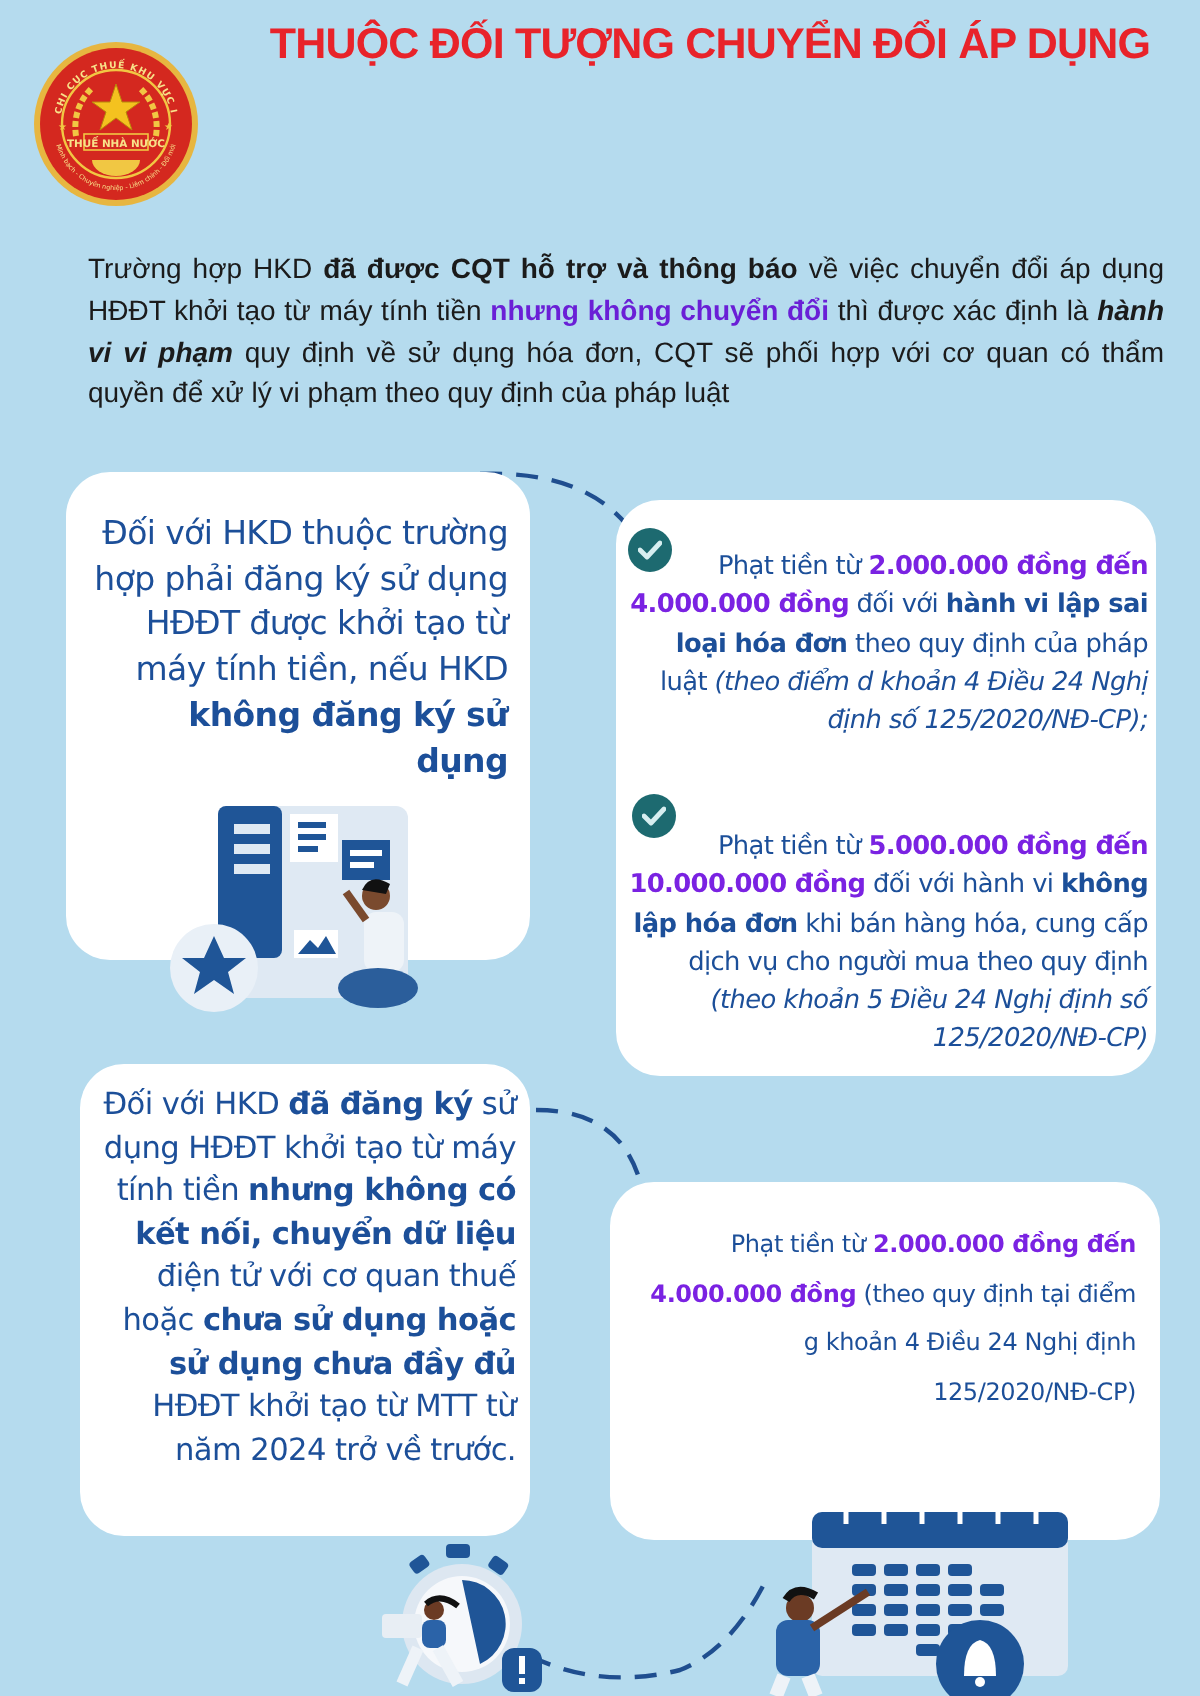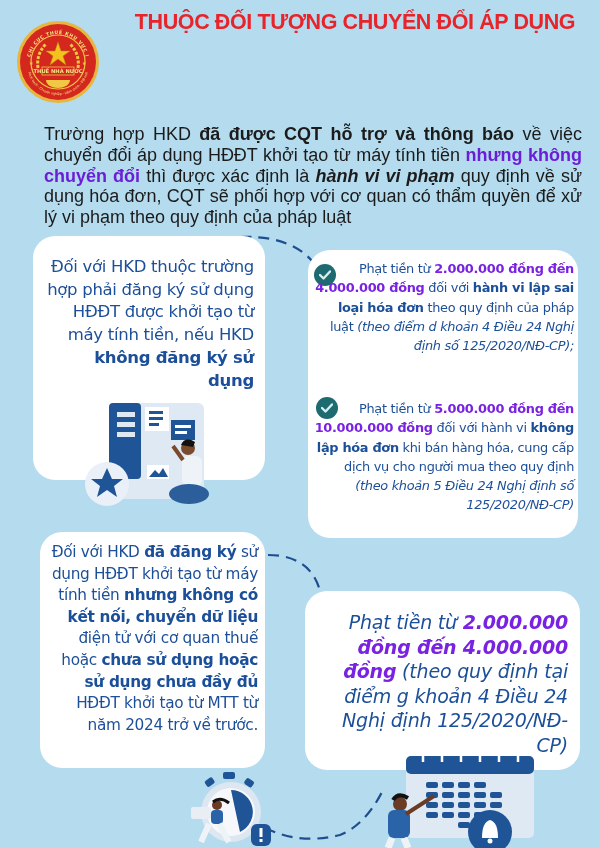--- a/index.html
+++ b/index.html
@@ -17,21 +17,21 @@
     left: 110px; top: 10px; width: 490px;
     color: #e8232a; font-weight: bold; font-size: 21.5px; line-height: 25.5px;
     text-align: center; letter-spacing: -0.4px;
     font-family: "Liberation Sans", sans-serif;
   }
   .title div { white-space: nowrap; }
 
   
   .intro {
     left: 44px; top: 124px; width: 538px;
-    font-size: 18px; line-height: 20.8px; color: #1b1b1b;
+    font-size: 14px; line-height: 20.8px; color: #1b1b1b;
     text-align: justify;
   }
   .intro .purple { color: #6a1fd6; font-weight: bold; }
   .intro b { font-weight: bold; }
 
   
   .card { background: #ffffff; border-radius: 22px; }
   .card-a { left: 33px; top: 236px; width: 232px; height: 244px; }
   .card-b { left: 308px; top: 250px; width: 270px; height: 288px; }
   .card-c { left: 40px; top: 532px; width: 225px; height: 236px; }
@@ -40,23 +40,23 @@
   .ctext {
     font-family: "DejaVu Sans", sans-serif;
     color: #1c4f99; text-align: right;
   }
   .ctext b { color: #1c4f99; font-weight: bold; }
   .ctext .pb { color: #7a22e2; font-weight: bold; }
   .ctext i { font-style: italic; }
 
   .a-text { left: 44px; top: 256px; width: 210px; font-size: 16.5px; line-height: 22.7px; letter-spacing: -0.3px; }
   .c-text { left: 48px; top: 542px; width: 210px; font-size: 15.3px; line-height: 21.6px; letter-spacing: -0.3px; }
-  .d-text { left: 318px; top: 610px; width: 250px; font-size: 19px; line-height: 24.5px; letter-spacing: -0.2px; font-style: italic; }
-
-  .b-item { left: 312px; width: 262px; font-size: 12.9px; line-height: 19.3px; letter-spacing: -0.3px; }
+  .d-text { left: 318px; top: 610px; width: 250px; font-size: 12px; line-height: 24.5px; letter-spacing: -0.2px; }
+
+  .b-item { left: 312px; width: 262px; font-size: 12.9px; line-height: 19.3px; letter-spacing: -0.3px; margin-top: 15px; }
   .b-item1 { top: 259px; }
   .b-item2 { top: 399px; }
   .check {
     position: absolute; width: 22px; height: 22px; border-radius: 50%;
     background: #1d6a70; display: flex; align-items: center; justify-content: center;
   }
   .check1 { left: 314px; top: 264px; }
   .check2 { left: 316px; top: 397px; }
 
   svg { display: block; }

